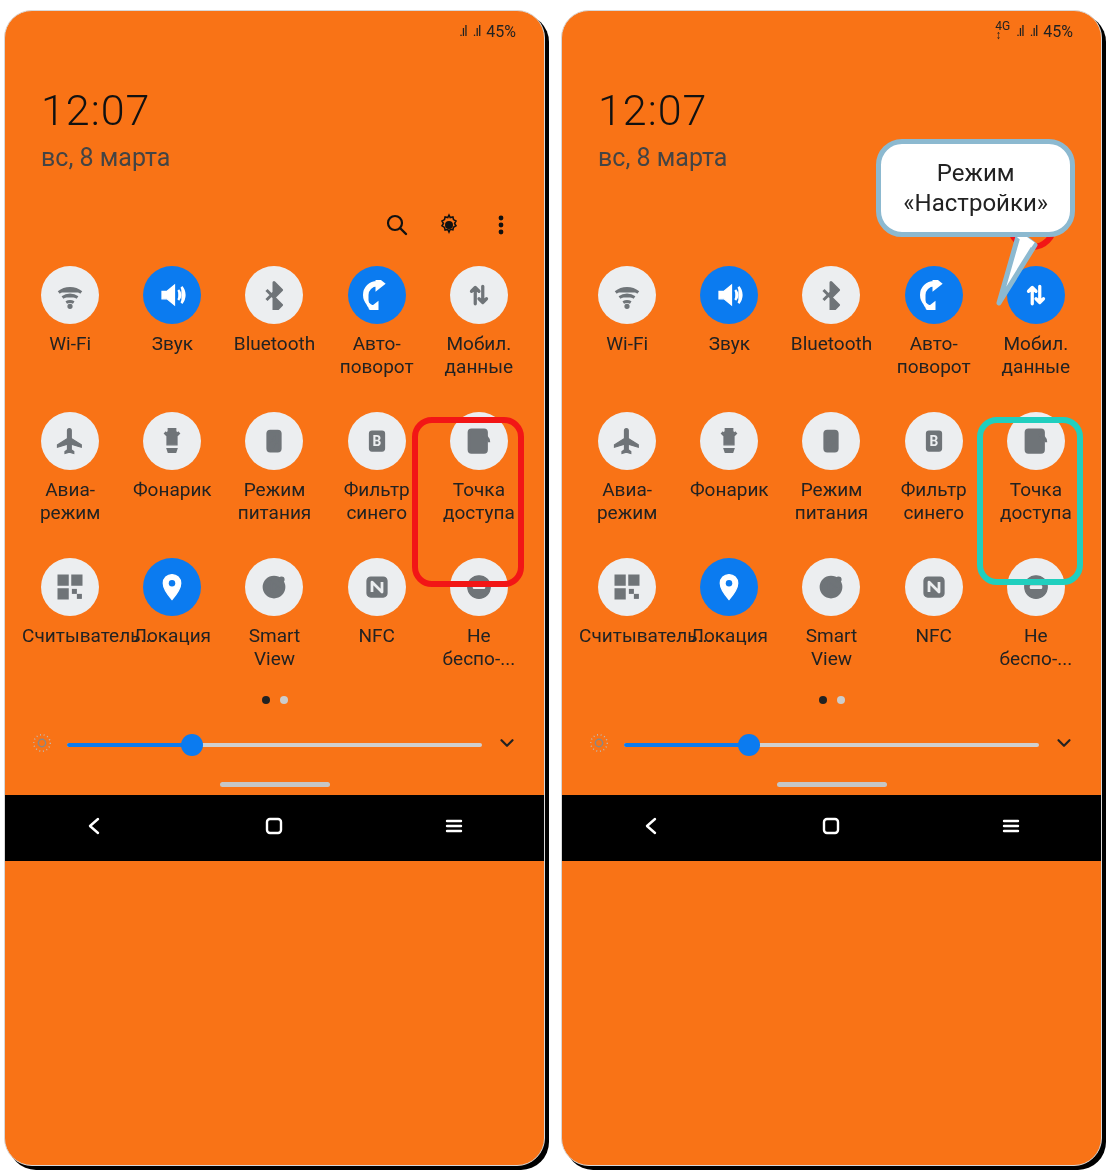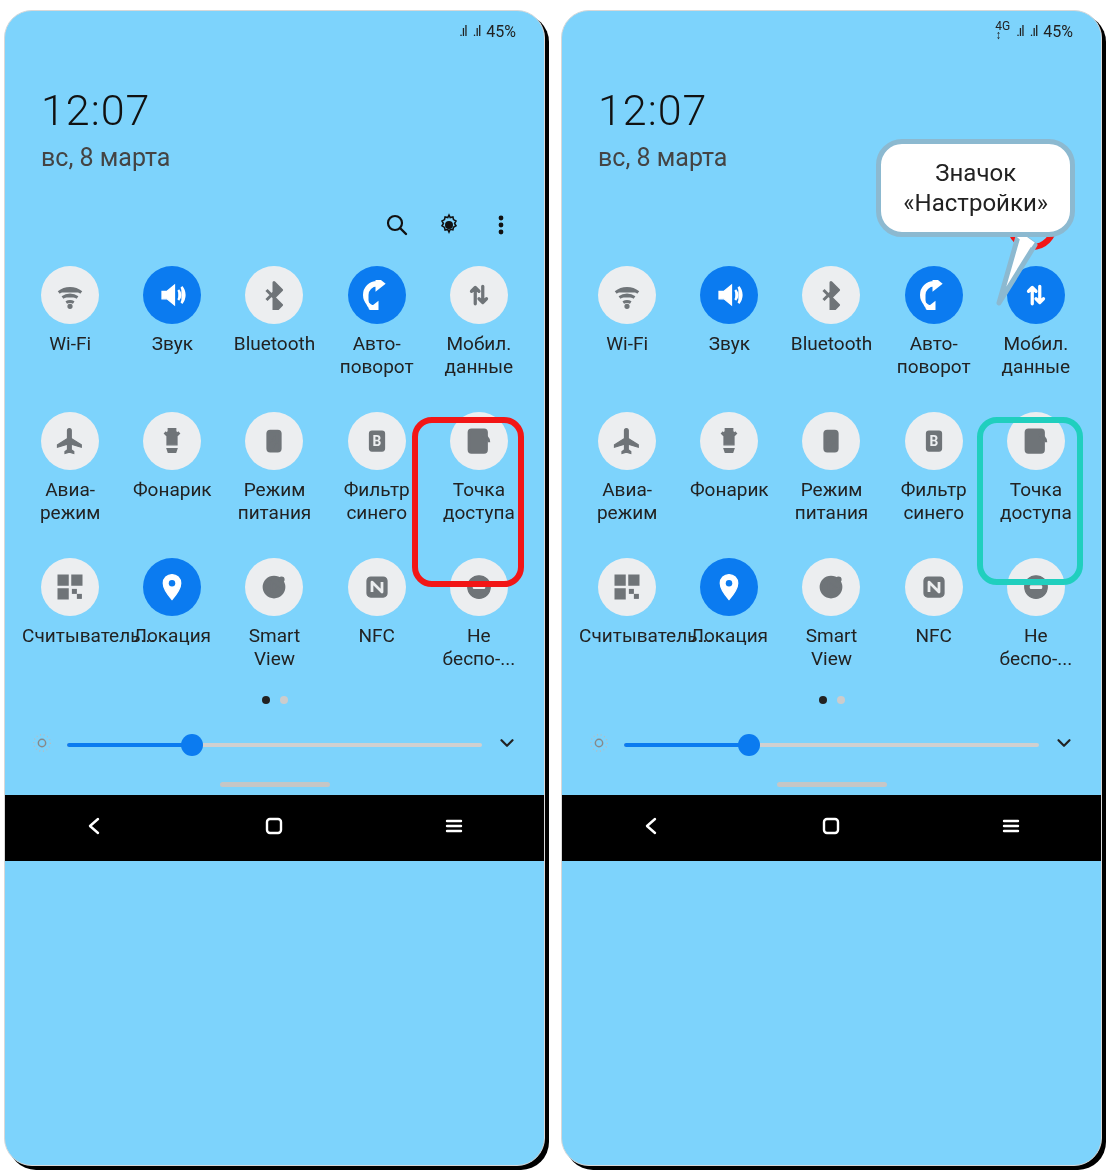--- a/index.html
+++ b/index.html
@@ -13,21 +13,21 @@
     padding: 10px 4px;
   }
   .phone {
     flex: 1;
     height: 1156px;
     border: 1px solid #d8d8d8;
     border-radius: 28px;
     overflow: hidden;
     display: flex;
     flex-direction: column;
-    background: #7dd3fc;
+    background: #f97316;
     box-shadow: 4px 4px 0 #000;
     position: relative;
   }
   .statusbar {
     height: 40px;
     display: flex;
     justify-content: flex-end;
     align-items: center;
     gap: 6px;
     padding: 0 22px;
@@ -549,21 +549,21 @@
     <span><svg viewBox="0 0 24 24">
           <line x1="5" y1="7" x2="19" y2="7" stroke="#fff" stroke-width="2.4" stroke-linecap="round"></line>
           <line x1="5" y1="12" x2="19" y2="12" stroke="#fff" stroke-width="2.4" stroke-linecap="round"></line>
           <line x1="5" y1="17" x2="19" y2="17" stroke="#fff" stroke-width="2.4" stroke-linecap="round"></line>
         </svg></span>
   </div>
 
   <div class="highlight-teal" style="top:406px; left:415px; width:106px; height:168px;"></div>
 
   <div class="callout" style="top:128px; right:26px;">
-    <span>Значок</span><br>
+    <span>Режим</span><br>
     <span>«Настройки»</span>
   </div>
   <div class="callout-tail" style="top:222px; right:112px;">
     <svg width="50" height="90">
         <path d="M30 0 L10 70 L46 12 Z" fill="#fff" stroke="#8cb9d0" stroke-width="5" stroke-linejoin="round"></path>
         <path d="M30 2 L44 12" stroke="#fff" stroke-width="6"></path>
       </svg>
   </div>
 </div>
 

